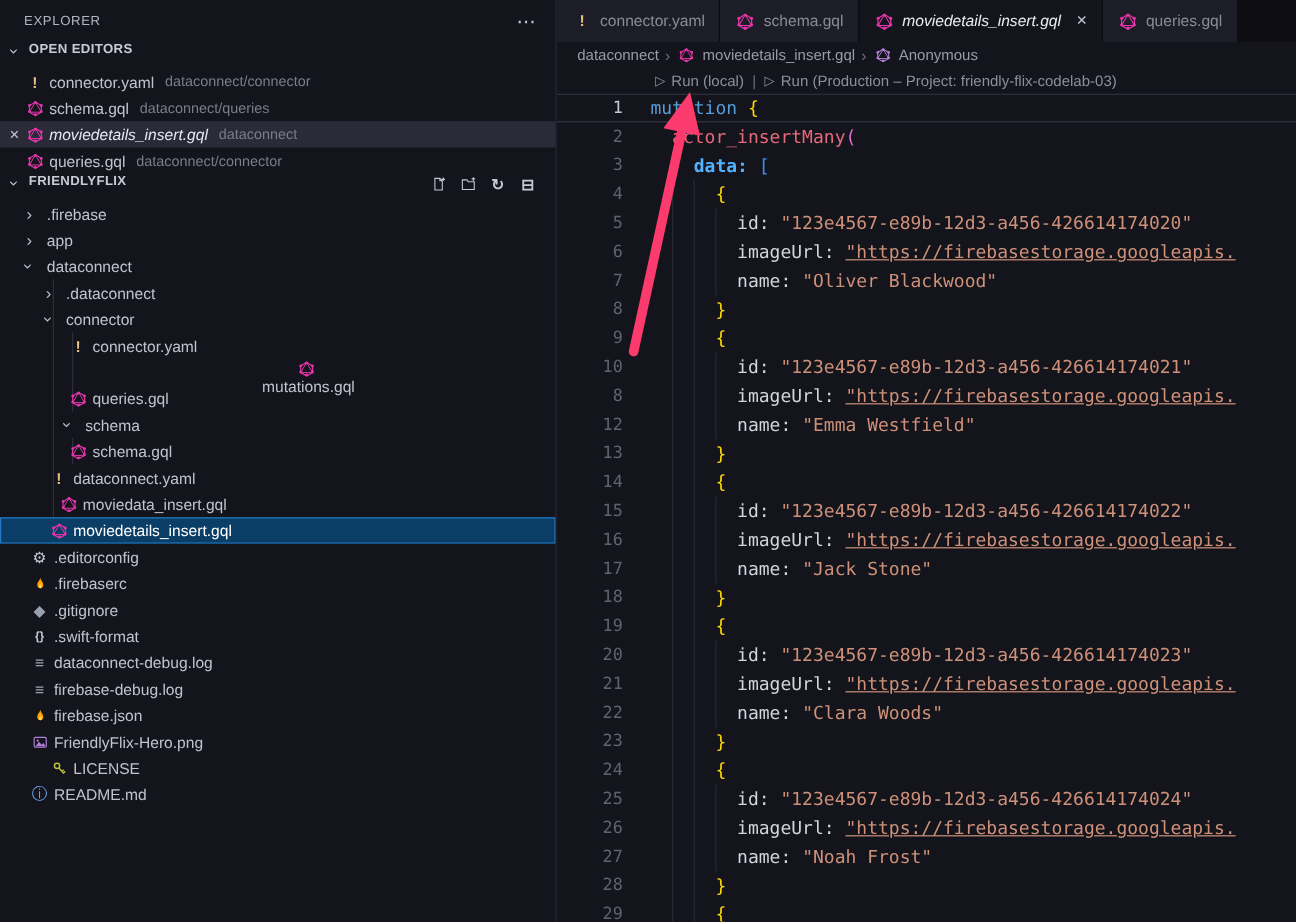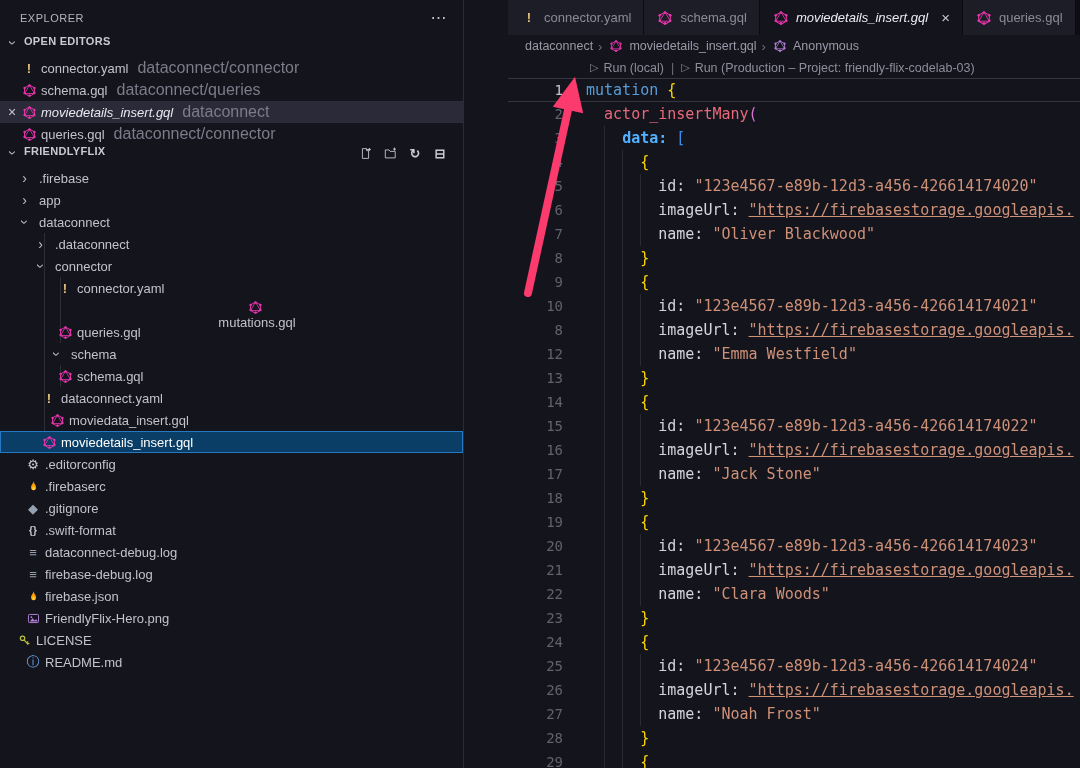--- a/index.html
+++ b/index.html
@@ -1,35 +1,35 @@
 <!DOCTYPE html>
 <html><head>
 <meta charset="utf-8">
 <style>
   html,body{margin:0;padding:0;}
   body{width:1080px;height:768px;overflow:hidden;background:#14141d;font-family:"Liberation Sans",sans-serif;color:#c8c8d2;}
-  .app{display:flex;width:1080px;height:768px;position:relative;gap:44px;}
+  .app{display:flex;width:1080px;height:768px;position:relative;}
 
   
   .sidebar{width:463px;min-width:463px;background:#14141d;border-right:1px solid #2b2b38;display:flex;flex-direction:column;overflow:hidden;}
   .sb-title{height:35px;flex:none;display:flex;align-items:center;justify-content:space-between;padding:0 16px 0 20px;color:#b4b4c0;font-size:11px;letter-spacing:.5px;}
   .sb-more{color:#c4c4d0;font-size:16px;cursor:pointer;}
   .sec-h{height:22px;flex:none;display:flex;align-items:flex-start;font-size:11px;font-weight:700;color:#cacad6;letter-spacing:.3px;padding-left:4px;}
   .chev{display:inline-block;width:17px;margin-right:3px;color:#c0c0cc;font-size:14px;font-weight:400;text-align:center;transform:rotate(90deg);}
   .chev.collapsed{transform:none;}
   .ws-actions{margin-left:auto;display:flex;gap:7px;padding-right:14px;}
   .ws-actions .ficon{cursor:pointer;}
   .ficon{width:18px;height:16px;display:inline-flex;align-items:center;justify-content:center;font-size:13px;flex:none;}
   .ficon svg{width:13px;height:13px;display:block;}
   .oe-row{height:22px;display:flex;align-items:center;font-size:13px;color:#c2c2cc;padding-left:4px;white-space:nowrap;cursor:pointer;}
   .oe-row.active{background:#2a2a38;}
   .oe-close{width:16px;text-align:center;color:#c8c8d2;font-size:14px;flex:none;}
   .oe-label{margin-left:3px;}
   .oe-label.italic{font-style:italic;color:#e8e8f0;}
-  .oe-desc{margin-left:9px;font-size:16px;color:#7c7c8a;overflow:hidden;}
+  .oe-desc{margin-left:9px;font-size:12px;color:#7c7c8a;overflow:hidden;}
   .tree{flex:1;overflow:hidden;position:relative;}
   .tr-row{height:22px;display:flex;align-items:center;font-size:13px;color:#c2c2cc;white-space:nowrap;box-sizing:border-box;cursor:pointer;position:relative;z-index:1;}
   .tr-row.selected{background:#0a3e66;box-shadow:inset 0 0 0 1px #2379c2;color:#fff;}
   .tr-spacer{width:8px;flex:none;}
   .tr-label{margin-left:3px;}
   .tree-guide{position:absolute;width:1px;background:#2e2e3a;z-index:0;}
 
   
   .editor{flex:1;display:flex;flex-direction:column;background:#14141d;overflow:hidden;}
   .tabbar{height:35px;flex:none;background:#0d0d13;display:flex;align-items:stretch;overflow:hidden;}
@@ -337,21 +337,21 @@
           <span class="tr-spacer"></span>
           <span class="ficon">
             <svg viewBox="0 0 16 16">
               <rect x="1.8" y="3" width="12.4" height="10" rx="1.2" fill="none" stroke="#b180d7" stroke-width="1.2"></rect>
               <circle cx="5.4" cy="6.4" r="1.1" fill="#b180d7"></circle>
               <path d="M3.4 11.8 6.8 7.6l2.6 3 1.8-1.8 2.2 3Z" fill="#b180d7"></path>
             </svg>
           </span>
           <span class="tr-label">FriendlyFlix-Hero.png</span>
         </div>
-        <div class="tr-row" style="padding-left: 7px;">
+        <div class="tr-row" style="padding-left: 32px;">
           <span class="tr-spacer"></span>
           <span class="ficon">
             <svg viewBox="0 0 16 16">
               <circle cx="5.6" cy="5.2" r="2.7" fill="none" stroke="#bcc13f" stroke-width="1.5"></circle>
               <path d="M7.5 7.3 12.6 13M10.6 10.7l1.9-1.5M12.2 12.4l1.8-1.5" stroke="#bcc13f" stroke-width="1.5" fill="none"></path>
             </svg>
           </span>
           <span class="tr-label">LICENSE</span>
         </div>
         <div class="tr-row" style="padding-left: 16px;">

